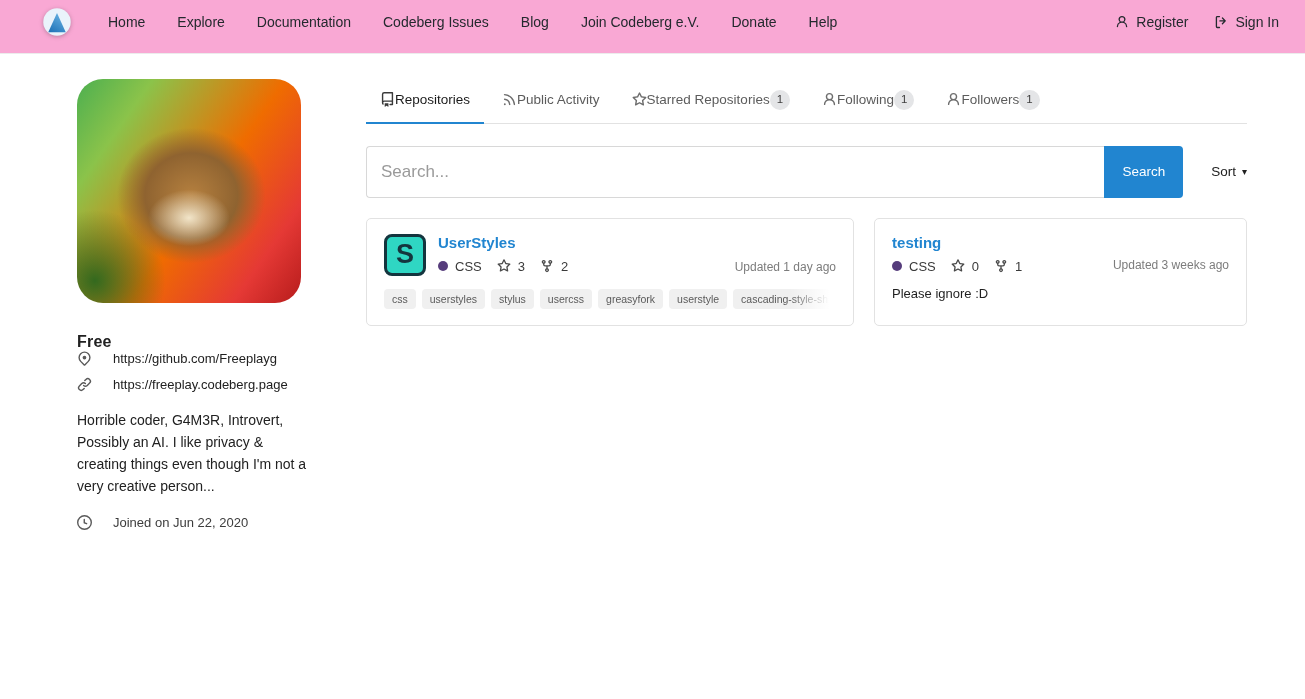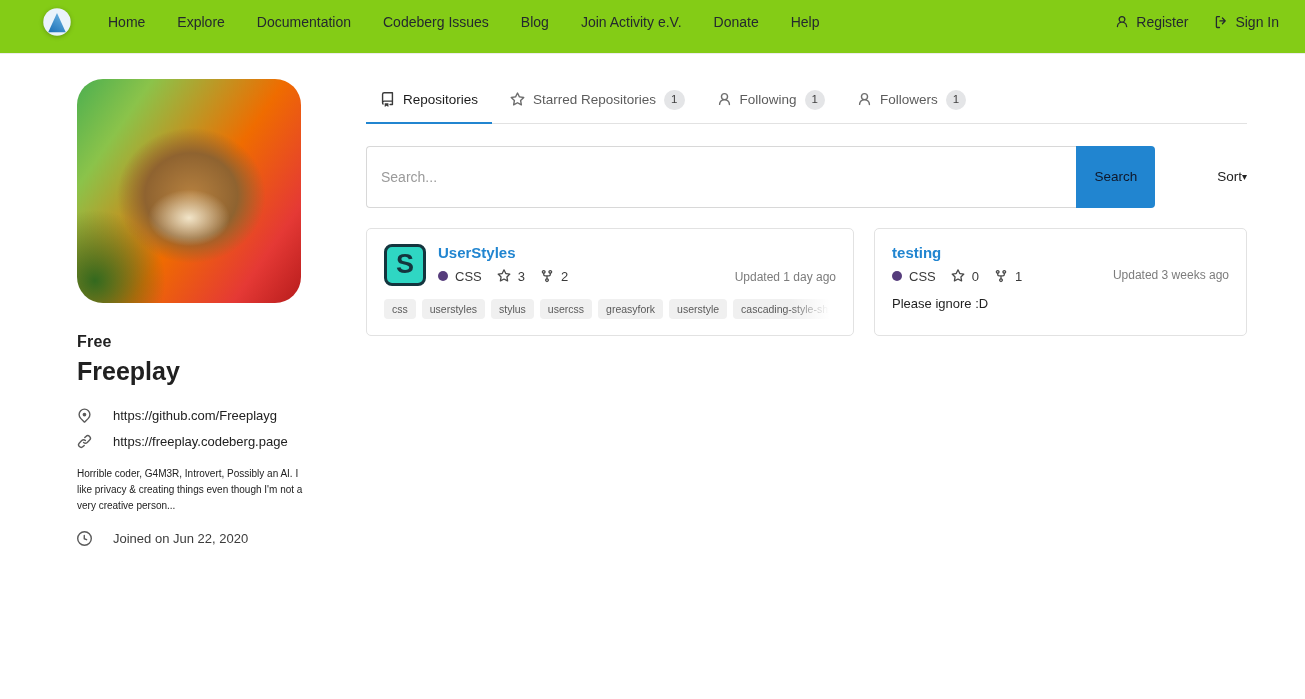--- a/index.html
+++ b/index.html
@@ -3,21 +3,21 @@
 <meta charset="utf-8">
 <style>
   * { box-sizing: border-box; margin: 0; padding: 0; }
   html,body { width:1305px; height:699px; overflow:hidden; background:#fff;
     font-family:"Liberation Sans", sans-serif; color:#212121; }
   a { text-decoration:none; color:inherit; }
   svg.ic { width:15px; height:15px; fill:currentColor; flex-shrink:0; display:block; }
 
   
   .navbar { height:54px; display:flex; align-items:center; padding:0 26px 9px 42px;
-    border-bottom:1px solid #ececec; background:#84cc16; }
+    border-bottom:1px solid #ececec; background:#f9a8d4; }
   .brand { margin-right:34px; display:flex; align-items:center; }
   .brand svg { width:30px; height:30px; filter:drop-shadow(0 1px 2px rgba(0,0,0,.25)); }
   .nav-links { display:flex; gap:28px; }
   .nav-links a { font-size:14px; color:#24292e; padding:6px 2px; }
   .nav-right { margin-left:auto; display:flex; align-items:center; gap:26px; }
   .nav-right a { display:flex; align-items:center; gap:7px; font-size:14px; color:#24292e; }
   .nav-right svg.ic { width:14px; height:14px; }
 
   
   .container { display:flex; gap:54px; padding:25px 58px 0 77px; align-items:flex-start; }
@@ -30,43 +30,43 @@
       radial-gradient(26% 18% at 50% 62%, #f2e5c9 0%, rgba(242,229,201,0) 70%),
       radial-gradient(46% 42% at 51% 52%, #b5803f 0%, #8f6330 45%, rgba(143,99,48,0) 72%),
       radial-gradient(45% 45% at 8% 90%, #33691e 0%, rgba(51,105,30,0) 70%),
       linear-gradient(125deg, #4caf50 0%, #8bc34a 20%, #ef6c00 55%, #e53935 82%, #b71c1c 100%);
   }
   .display-name { margin-top:30px; font-size:16px; font-weight:700; letter-spacing:.2px; }
   .username { font-size:25px; font-weight:700; margin:6px 0 22px; }
   .meta-row { display:flex; align-items:center; gap:21px; font-size:13px; color:#212121;
     margin-bottom:11px; }
   .meta-row svg.ic { color:#5a5a5a; width:15px; height:15px; }
-  .bio { font-size:10px; line-height:1.58; margin:17px 0 18px; max-width:232px; }
+  .bio { font-size:14px; line-height:1.58; margin:17px 0 18px; max-width:232px; }
   .joined { color:#3c3c3c;text-align:center; }
 
   
   .tabs { display:flex; gap:4px; border-bottom:1px solid #e2e2e2; }
-  .tab { display:flex; align-items:center; gap:8px; padding:11px 14px 12px;
+  .tab { display:flex; align-items:center; padding:11px 14px 12px;
     font-size:13.5px; color:#5c5c5c; border-bottom:2px solid transparent; margin-bottom:-1px; }
   .tab svg.ic { color:#6e6e6e; }
   .tab.active { color:#1b1b1b; border-bottom-color:#2185d0; }
   .tab.active svg.ic { color:#3a3a3a; }
   .badge { background:#e4e5e7; color:#3f3f3f; font-size:11.5px; line-height:1;
     padding:4px 7px; border-radius:10px; }
 
   
   .search-row { display:flex; align-items:center; margin-top:22px; }
   .search-group { flex:1; display:flex; }
   .search-input { flex:1; border:1px solid #d8d8d8; border-right:none;
-    border-radius:4px 0 0 4px; padding:22px 14px; font-size:14px; outline:none;
+    border-radius:4px 0 0 4px; padding:15px 14px; font-size:17px; outline:none;
     font-family:"Liberation Sans", sans-serif; color:#737373; }
   .search-input::placeholder { color:#9a9a9a; }
-  .search-btn { background:#2185d0; color:#0f172a; border:none; border-radius:0 4px 4px 0;
+  .search-btn { background:#2185d0; color:#ffffff; border:none; border-radius:0 4px 4px 0;
     padding:0 18px; font-size:13.5px; cursor:pointer; font-family:"Liberation Sans", sans-serif; }
-  .sort { margin-left:62px; display:flex; align-items:center; font-size:13.5px;
+  .sort { margin-left:28px; display:flex; align-items:center; gap:6px; font-size:13.5px;
     color:#212121; cursor:pointer; }
   .caret { font-size:10px; color:#212121; }
 
   
   .repo-grid { display:grid; grid-template-columns:1fr 1fr; gap:20px; margin-top:20px; }
   .repo-card { border:1px solid #e2e2e2; border-radius:5px; padding:15px 17px 16px;
     display:flex; flex-direction:column; background:#fff; }
   .repo-header { display:flex; align-items:flex-start; }
   .repo-logo { width:42px; height:42px; border-radius:8px; background:#2fd6c3;
     border:3px solid #14353e; color:#14353e; display:flex; align-items:center;
@@ -103,21 +103,21 @@
       <circle cx="12" cy="12" r="11" fill="#eaf3fb"></circle>
       <path d="M12 4.8 19 20.2 H5 Z" fill="url(#cbg)"></path>
     </svg>
   </a>
   <div class="nav-links">
     <a href="#">Home</a>
     <a href="#">Explore</a>
     <a href="#">Documentation</a>
     <a href="#">Codeberg Issues</a>
     <a href="#">Blog</a>
-    <a href="#">Join Activity e.V.</a>
+    <a href="#">Join Codeberg e.V.</a>
     <a href="#">Donate</a>
     <a href="#">Help</a>
   </div>
   <div class="nav-right">
     <a href="#">
       <svg class="ic" viewBox="0 0 16 16">
           <path d="M10.561 8.073a6.005 6.005 0 0 1 3.432 5.142.75.75 0 1 1-1.498.07 4.5 4.5 0 0 0-8.99 0 .75.75 0 0 1-1.498-.07 6.004 6.004 0 0 1 3.431-5.142 3.999 3.999 0 1 1 5.123 0ZM10.5 5a2.5 2.5 0 1 0-5 0 2.5 2.5 0 0 0 5 0Z"></path>
         </svg>
       <span>Register</span>
     </a>
@@ -128,21 +128,20 @@
       <span>Sign In</span>
     </a>
   </div>
 </nav>
 
 <main class="container">
 
   <aside class="profile-col">
     <div class="avatar"></div>
     <div class="display-name">Free</div>
-    <h1 class="username">Freeplay</h1>
     <div class="meta-row">
       <svg class="ic" viewBox="0 0 16 16">
           <path d="m12.596 11.596-3.535 3.536a1.5 1.5 0 0 1-2.122 0l-3.535-3.536a6.5 6.5 0 1 1 9.192-9.193 6.5 6.5 0 0 1 0 9.193Zm-1.06-8.132v-.001a5 5 0 1 0-7.072 7.072L8 14.07l3.536-3.534a5 5 0 0 0 0-7.072ZM8 9a2 2 0 1 1-.001-3.999A2 2 0 0 1 8 9Z"></path>
         </svg>
       <span>https://github.com/Freeplayg</span>
     </div>
     <div class="meta-row">
       <svg class="ic" viewBox="0 0 16 16">
           <path d="m7.775 3.275 1.25-1.25a3.5 3.5 0 1 1 4.95 4.95l-2.5 2.5a3.5 3.5 0 0 1-4.95 0 .751.751 0 0 1 .018-1.042.751.751 0 0 1 1.042-.018 1.998 1.998 0 0 0 2.83 0l2.5-2.5a2.002 2.002 0 0 0-2.83-2.83l-1.25 1.25a.751.751 0 0 1-1.042-.018.751.751 0 0 1-.018-1.042Zm-4.69 9.64a1.998 1.998 0 0 0 2.83 0l1.25-1.25a.751.751 0 0 1 1.042.018.751.751 0 0 1 .018 1.042l-1.25 1.25a3.5 3.5 0 1 1-4.95-4.95l2.5-2.5a3.5 3.5 0 0 1 4.95 0 .751.751 0 0 1-.018 1.042.751.751 0 0 1-1.042.018 1.998 1.998 0 0 0-2.83 0l-2.5 2.5a1.998 1.998 0 0 0 0 2.83Z"></path>
         </svg>
@@ -158,20 +157,26 @@
   </aside>
 
   <section class="content-col">
 
     <div class="tabs">
       <a href="#" class="tab active">
         <svg class="ic" viewBox="0 0 16 16">
             <path d="M2 2.5A2.5 2.5 0 0 1 4.5 0h8.75a.75.75 0 0 1 .75.75v12.5a.75.75 0 0 1-.75.75h-2.5a.75.75 0 0 1 0-1.5h1.75v-2h-8a1 1 0 0 0-.714 1.7.75.75 0 1 1-1.072 1.05A2.495 2.495 0 0 1 2 11.5Zm10.5-1h-8a1 1 0 0 0-1 1v6.708A2.486 2.486 0 0 1 4.5 9h8ZM5 12.25v3.25a.25.25 0 0 0 .4.2l1.45-1.087a.249.249 0 0 1 .3 0L8.6 15.7a.25.25 0 0 0 .4-.2v-3.25a.25.25 0 0 0-.25-.25h-3.5a.25.25 0 0 0-.25.25Z"></path>
           </svg>
         <span>Repositories</span>
+      </a>
+      <a href="#" class="tab">
+        <svg class="ic" viewBox="0 0 16 16">
+            <path d="M2.002 2.725a.75.75 0 0 1 .797-.699C8.79 2.42 13.58 7.21 13.974 13.201a.75.75 0 0 1-1.497.098 10.502 10.502 0 0 0-9.776-9.776.747.747 0 0 1-.699-.798ZM2.84 7.05h-.002a7.002 7.002 0 0 1 6.113 6.111.75.75 0 0 1-1.49.178 5.503 5.503 0 0 0-4.8-4.8.75.75 0 0 1 .179-1.489ZM2 13a1 1 0 1 1 2 0 1 1 0 0 1-2 0Z"></path>
+          </svg>
+        <span>Public Activity</span>
       </a>
       <a href="#" class="tab">
         <svg class="ic" viewBox="0 0 16 16">
             <path d="M8 .25a.75.75 0 0 1 .673.418l1.882 3.815 4.21.612a.75.75 0 0 1 .416 1.279l-3.046 2.97.719 4.192a.751.751 0 0 1-1.088.791L8 12.347l-3.766 1.98a.75.75 0 0 1-1.088-.79l.72-4.194L.818 6.374a.75.75 0 0 1 .416-1.28l4.21-.611L7.327.668A.75.75 0 0 1 8 .25Zm0 2.445L6.615 5.5a.75.75 0 0 1-.564.41l-3.097.45 2.24 2.184a.75.75 0 0 1 .216.664l-.528 3.084 2.769-1.456a.75.75 0 0 1 .698 0l2.77 1.456-.53-3.084a.75.75 0 0 1 .216-.664l2.24-2.183-3.096-.45a.75.75 0 0 1-.564-.41L8 2.694Z"></path>
           </svg>
         <span>Starred Repositories</span>
         <span class="badge">1</span>
       </a>
       <a href="#" class="tab">
         <svg class="ic" viewBox="0 0 16 16">

